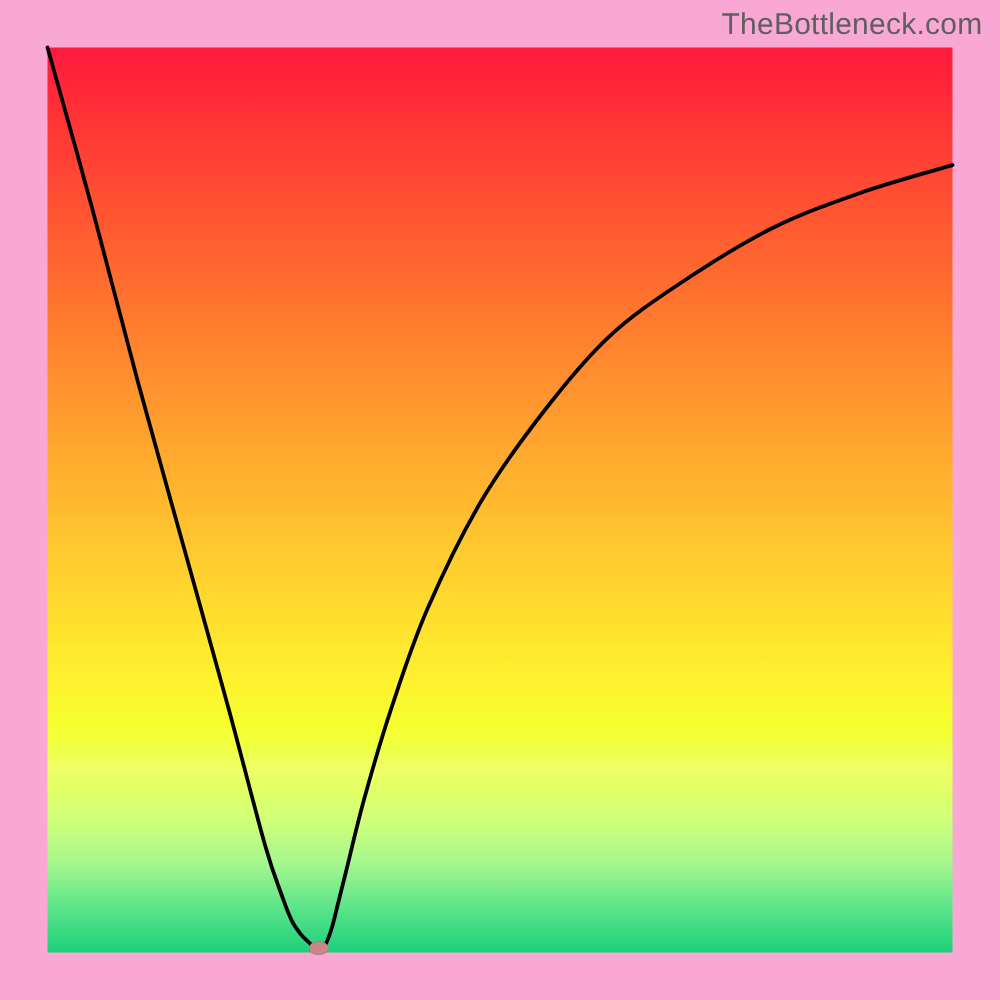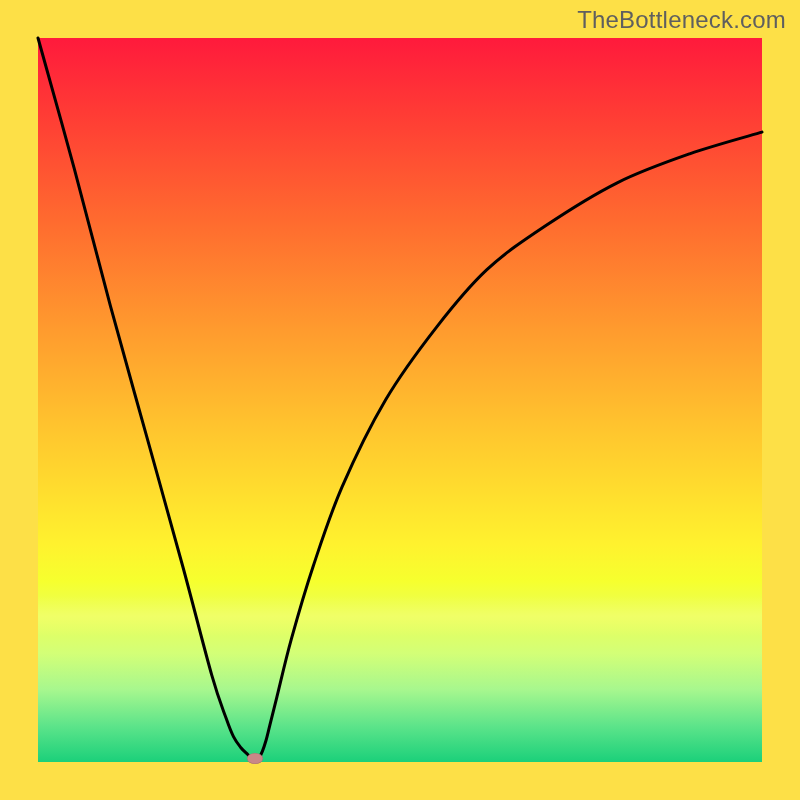--- a/index.html
+++ b/index.html
@@ -10,21 +10,21 @@
     background: #000;
     overflow: hidden;
     font-family: Arial, Helvetica, sans-serif;
   }
   .frame {
     position: absolute;
     top: 0;
     left: 0;
     width: 800px;
     height: 800px;
-    background: #fde047;
+    background: #f9a8d4;
   }
   .plot-area {
     position: absolute;
     top: 38px;
     left: 38px;
     width: 724px;
     height: 724px;
     background: linear-gradient(
       to bottom,
       #ff1a3c 0%,

